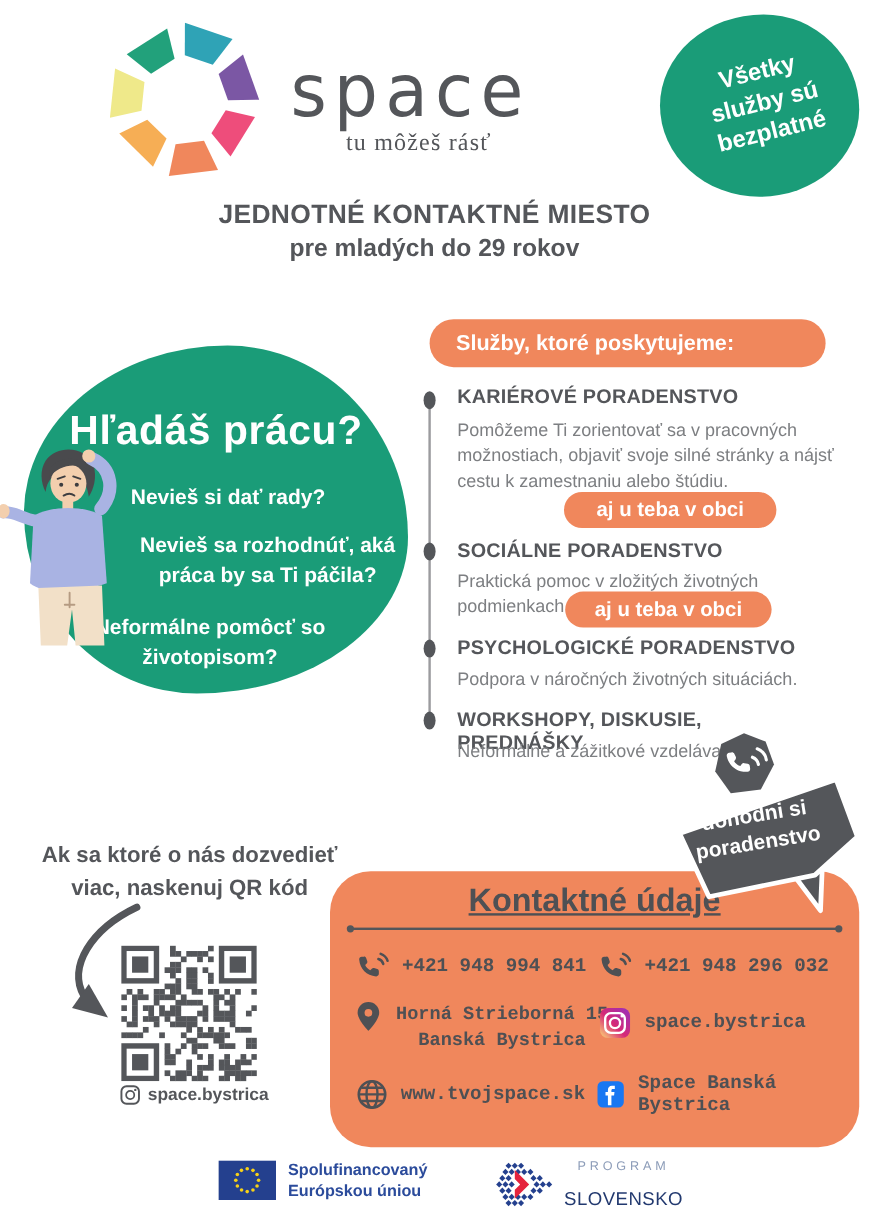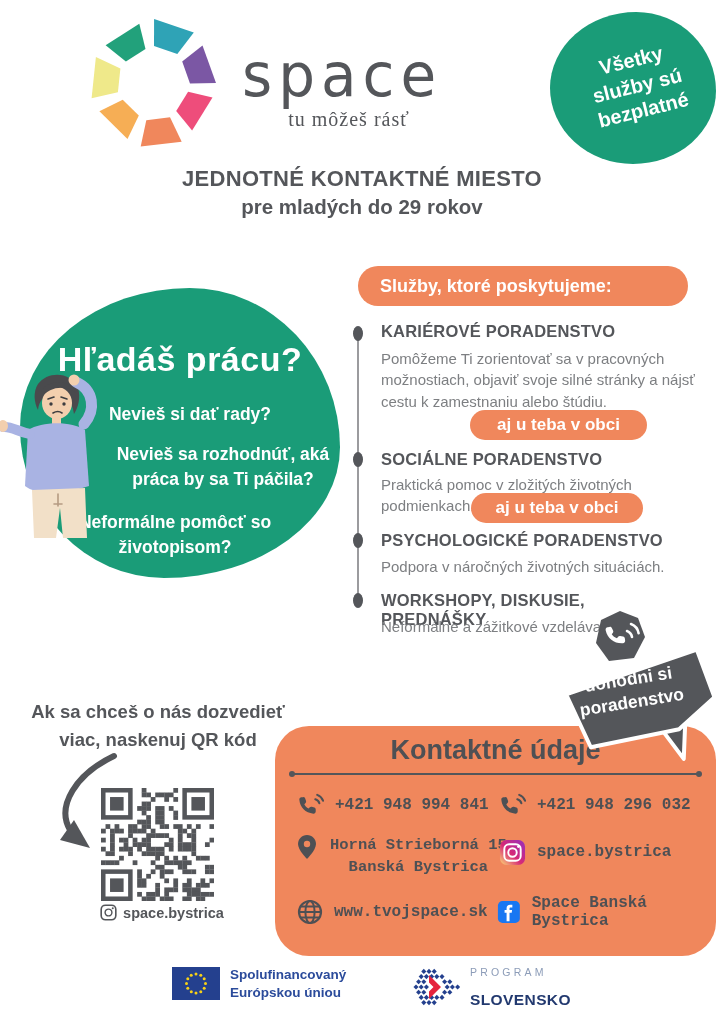--- a/index.html
+++ b/index.html
@@ -63,39 +63,39 @@
 
   
   .qr-heading{position:absolute;left:30px;top:698px;width:256px;text-align:center;color:var(--dark);font-weight:bold;font-size:18.5px;line-height:1.5;}
   .arrow-svg{position:absolute;left:48px;top:750px;width:78px;height:108px;}
   .qr-svg{position:absolute;left:101px;top:788px;width:113px;height:113px;}
   .qr-caption{position:absolute;left:92px;top:904px;width:140px;display:flex;align-items:center;justify-content:center;gap:6px;
     color:var(--dark);font-weight:bold;font-size:14.5px;}
 
   
   .contact-card{position:absolute;left:275px;top:726px;width:441px;height:230px;background:var(--orange);border-radius:34px;}
-  .contact-title{position:absolute;top:9px;left:0;width:100%;text-align:center;font-size:27px;font-weight:bold;color:#4E5054;}
+  .contact-title{position:absolute;top:9px;left:0;width:100%;text-align:center;font-size:27px;font-weight:bold;color:#4E5054;text-decoration:underline;}
   .contact-divider{position:absolute;top:47px;left:16px;right:16px;height:2px;background:#54565A;}
   .contact-divider::before,.contact-divider::after{content:"";position:absolute;top:-2px;width:6px;height:6px;border-radius:50%;background:#54565A;}
   .contact-divider::before{left:-2px}.contact-divider::after{right:-2px}
   .row{position:absolute;display:flex;align-items:center;gap:11px;color:#4E5054;font-weight:bold;font-size:16px;font-family:Liberation Mono, monospace;}
   .r-phone1{left:22px;top:64px;height:30px;}
   .r-phone2{left:224px;top:64px;height:30px;}
   .r-address{left:20px;top:108px;align-items:flex-start;}
   .r-address .addr{font-size:15.5px;line-height:1.45;text-align:center;}
   .r-insta{left:224px;top:112px;height:28px;}
   .r-web{left:22px;top:171px;height:30px;}
   .r-fb{left:222px;top:171px;height:30px;}
 
   
-  .eu-group{position:absolute;left:172px;top:966px;display:flex;gap:10px;align-items:center;}
+  .eu-group{position:absolute;left:182px;top:966px;display:flex;gap:10px;align-items:center;}
   .eu-text{color:var(--eu-text);font-weight:bold;font-size:13.5px;line-height:1.3;}
-  .ps-group{position:absolute;left:412px;top:964px;display:flex;gap:8px;align-items:center;}
+  .ps-group{position:absolute;left:412px;top:964px;display:flex;gap:8px;align-items:center;text-align:center;}
   .ps-word1{color:var(--program-gray);font-size:10.5px;letter-spacing:3.2px;}
-  .ps-word2{color:var(--program-navy);font-weight:bold;font-size:15.5px;letter-spacing:.4px;margin-top:13px;}
+  .ps-word2{color:var(--program-navy);font-weight:normal;font-size:15.5px;letter-spacing:.4px;margin-top:13px;}
 </style>
 </head>
 <body>
 
 <div class="page">
 
   <div class="logo-wrap">
     <svg id="logo-ring" viewBox="0 0 170 145">
         <polygon points="86.1,7.0 125.8,20.6 109.3,41.9 86.0,34.0" fill="#2FA3B6"></polygon>
         <polygon points="134.5,33.4 148.0,71.1 122.0,71.5 114.2,49.6" fill="#7B57A4"></polygon>
@@ -184,21 +184,21 @@
       <polygon points="100,86 118,120 126,80" fill="var(--dark)" stroke="#fff" stroke-width="4" stroke-linejoin="round"></polygon>
       <polygon points="12,38 148,14 158,64 118,90 28,94" fill="var(--dark)" stroke="#fff" stroke-width="4" stroke-linejoin="round"></polygon>
     </g>
   </svg>
   <div class="callout-text">
     <div>dohodni si</div>
     <div>poradenstvo</div>
   </div>
 
   <div class="qr-heading">
-    <div>Ak sa chceš o nás dozvedieť</div>
+    <div>Ak sa ktoré o nás dozvedieť</div>
     <div>viac, naskenuj QR kód</div>
   </div>
   <svg class="arrow-svg" viewBox="0 0 78 108">
     <path d="M66 6 C28 24 8 56 22 80" stroke="var(--dark)" stroke-width="6" fill="none" stroke-linecap="round"></path>
     <polygon points="42,98 12,90 26,70" fill="var(--dark)"></polygon>
   </svg>
   <svg class="qr-svg" id="qr-svg" viewBox="0 0 113 113">
       <rect x="40.68" y="0.00" width="4.77" height="4.77" fill="var(--dark)"></rect>
       <rect x="72.32" y="0.00" width="4.77" height="4.77" fill="var(--dark)"></rect>
       <rect x="40.68" y="4.52" width="4.77" height="4.77" fill="var(--dark)"></rect>

